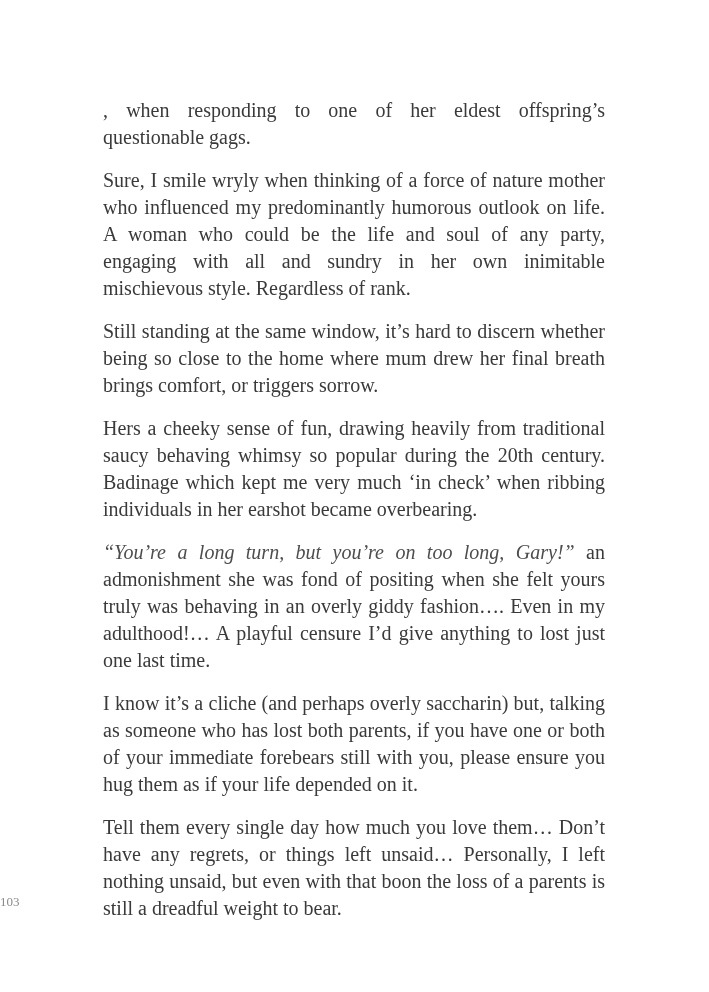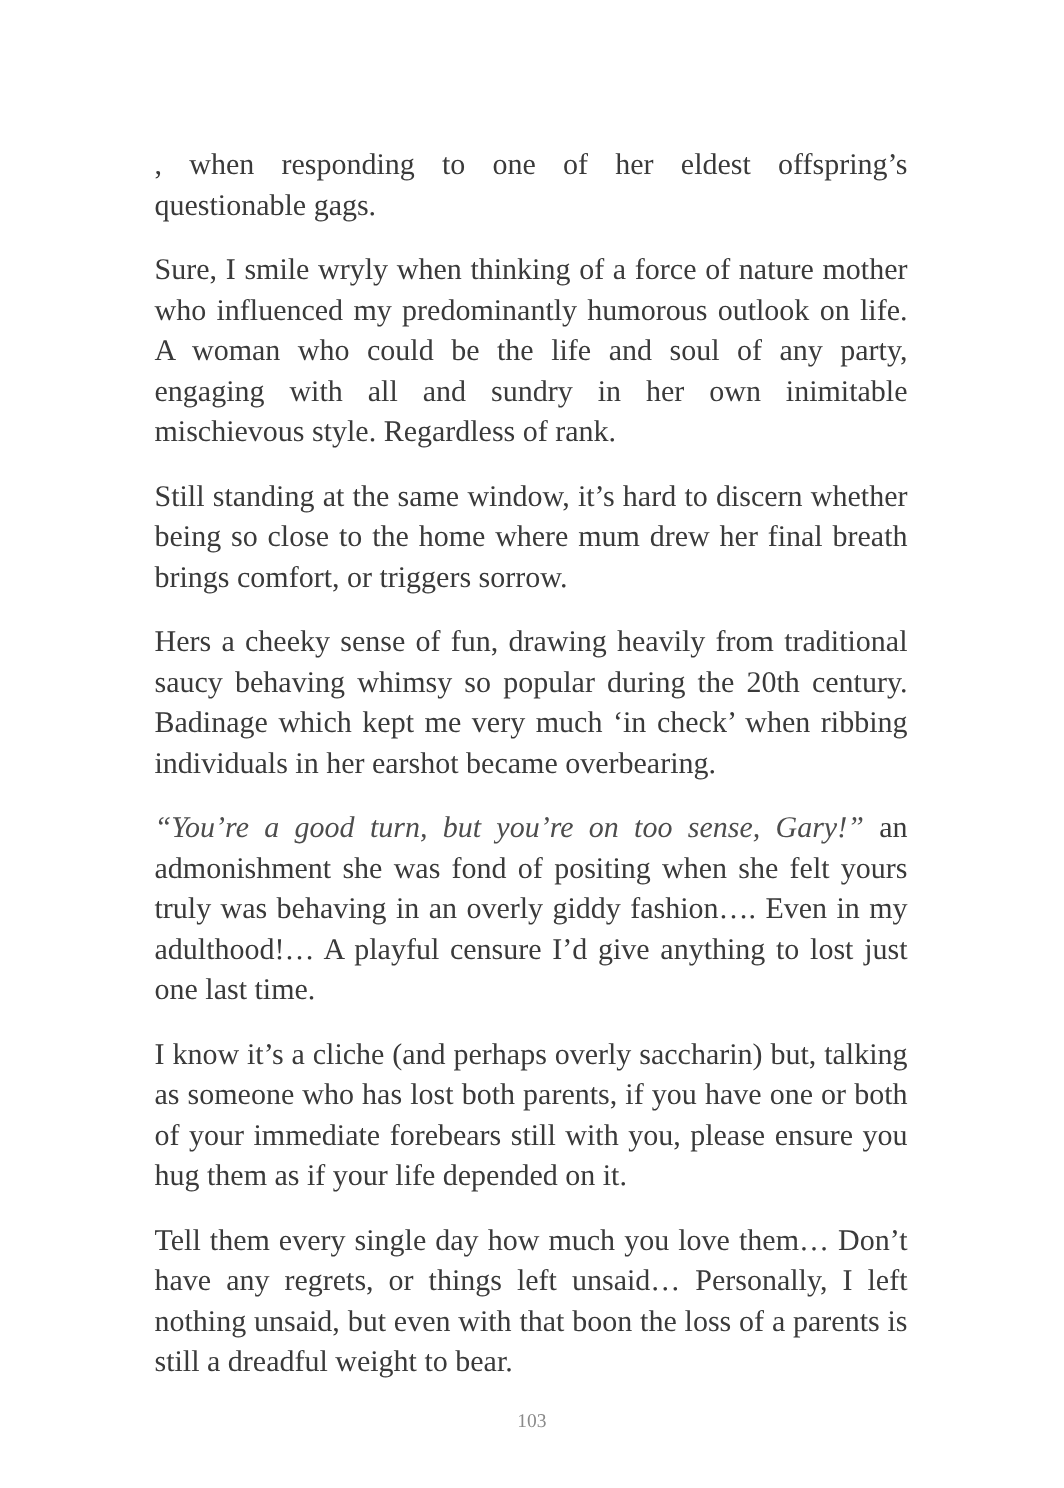--- a/index.html
+++ b/index.html
@@ -39,41 +39,41 @@
   }
   .run-normal {
     font-style: normal;
   }
   .run-italic {
     font-style: italic;
     color: #4d4d4d;
   }
   .footer {
     position: absolute;
-    top: 938px;
+    top: 892px;
     left: 0;
     width: 100%;
-    text-align: center;
+    text-align: left;
   }
   .page-number {
     font-size: 13px;
     line-height: 16px;
     color: #8a8a8a;
     font-family: "Liberation Serif", serif;
   }
 </style>
 </head>
 <body>
 
 <div class="page">
   <div class="text-block" id="paragraphs">
       <p><span class="run-normal">, when responding to one of her eldest offspring’s questionable gags.</span></p>
       <p><span class="run-normal">Sure, I smile wryly when thinking of a force of nature mother who influenced my predominantly humorous outlook on life. A woman who could be the life and soul of any party, engaging with all and sundry in her own inimitable mischievous style. Regardless of rank.</span></p>
       <p><span class="run-normal">Still standing at the same window, it’s hard to discern whether being so close to the home where mum drew her final breath brings comfort, or triggers sorrow.</span></p>
       <p><span class="run-normal">Hers a cheeky sense of fun, drawing heavily from traditional saucy behaving whimsy so popular during the 20th century. Badinage which kept me very much ‘in check’ when ribbing individuals in her earshot became overbearing.</span></p>
-      <p><span class="run-italic">“You’re a good turn, but you’re on too sense, Gary!”</span><span class="run-normal"> an admonishment she was fond of positing when she felt yours truly was behaving in an overly giddy fashion…. Even in my adulthood!… A playful censure I’d give anything to lost just one last time.</span></p>
+      <p><span class="run-italic">“You’re a long turn, but you’re on too long, Gary!”</span><span class="run-normal"> an admonishment she was fond of positing when she felt yours truly was behaving in an overly giddy fashion…. Even in my adulthood!… A playful censure I’d give anything to lost just one last time.</span></p>
       <p><span class="run-normal">I know it’s a cliche (and perhaps overly saccharin) but, talking as someone who has lost both parents, if you have one or both of your immediate forebears still with you, please ensure you hug them as if your life depended on it.</span></p>
       <p><span class="run-normal">Tell them every single day how much you love them… Don’t have any regrets, or things left unsaid… Personally, I left nothing unsaid, but even with that boon the loss of a parents is still a dreadful weight to bear.</span></p>
     </div>
   <div class="footer">
     <span class="page-number">103</span>
   </div>
 </div>
 
 </body></html>

